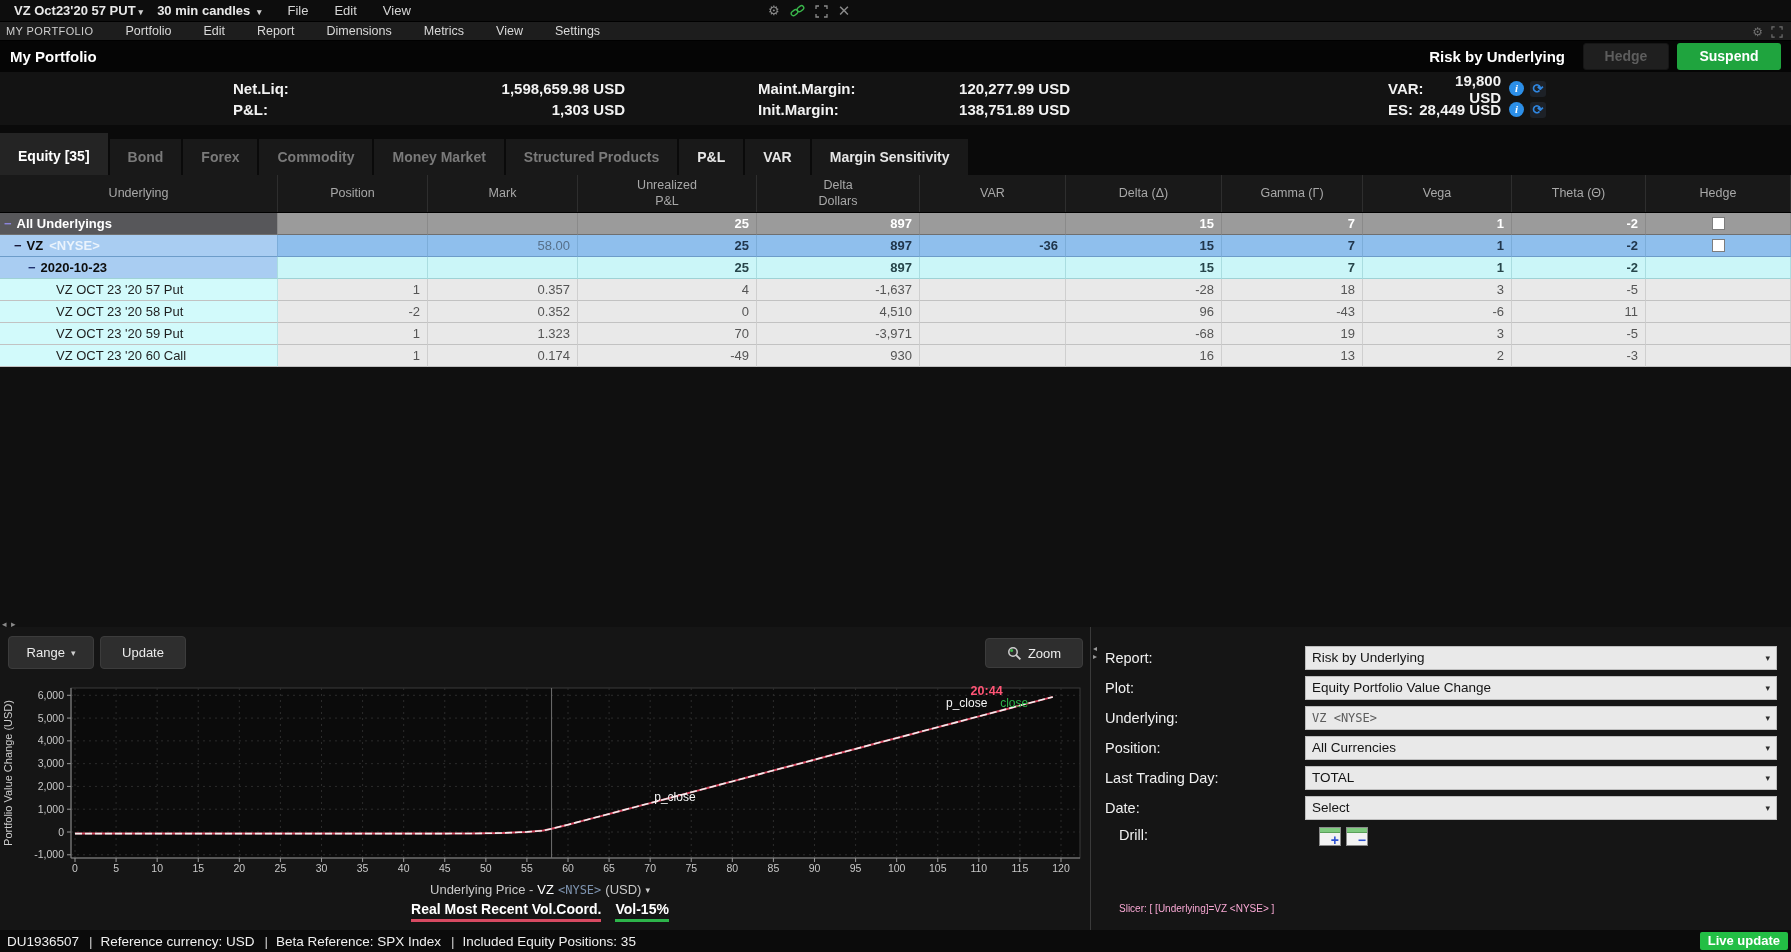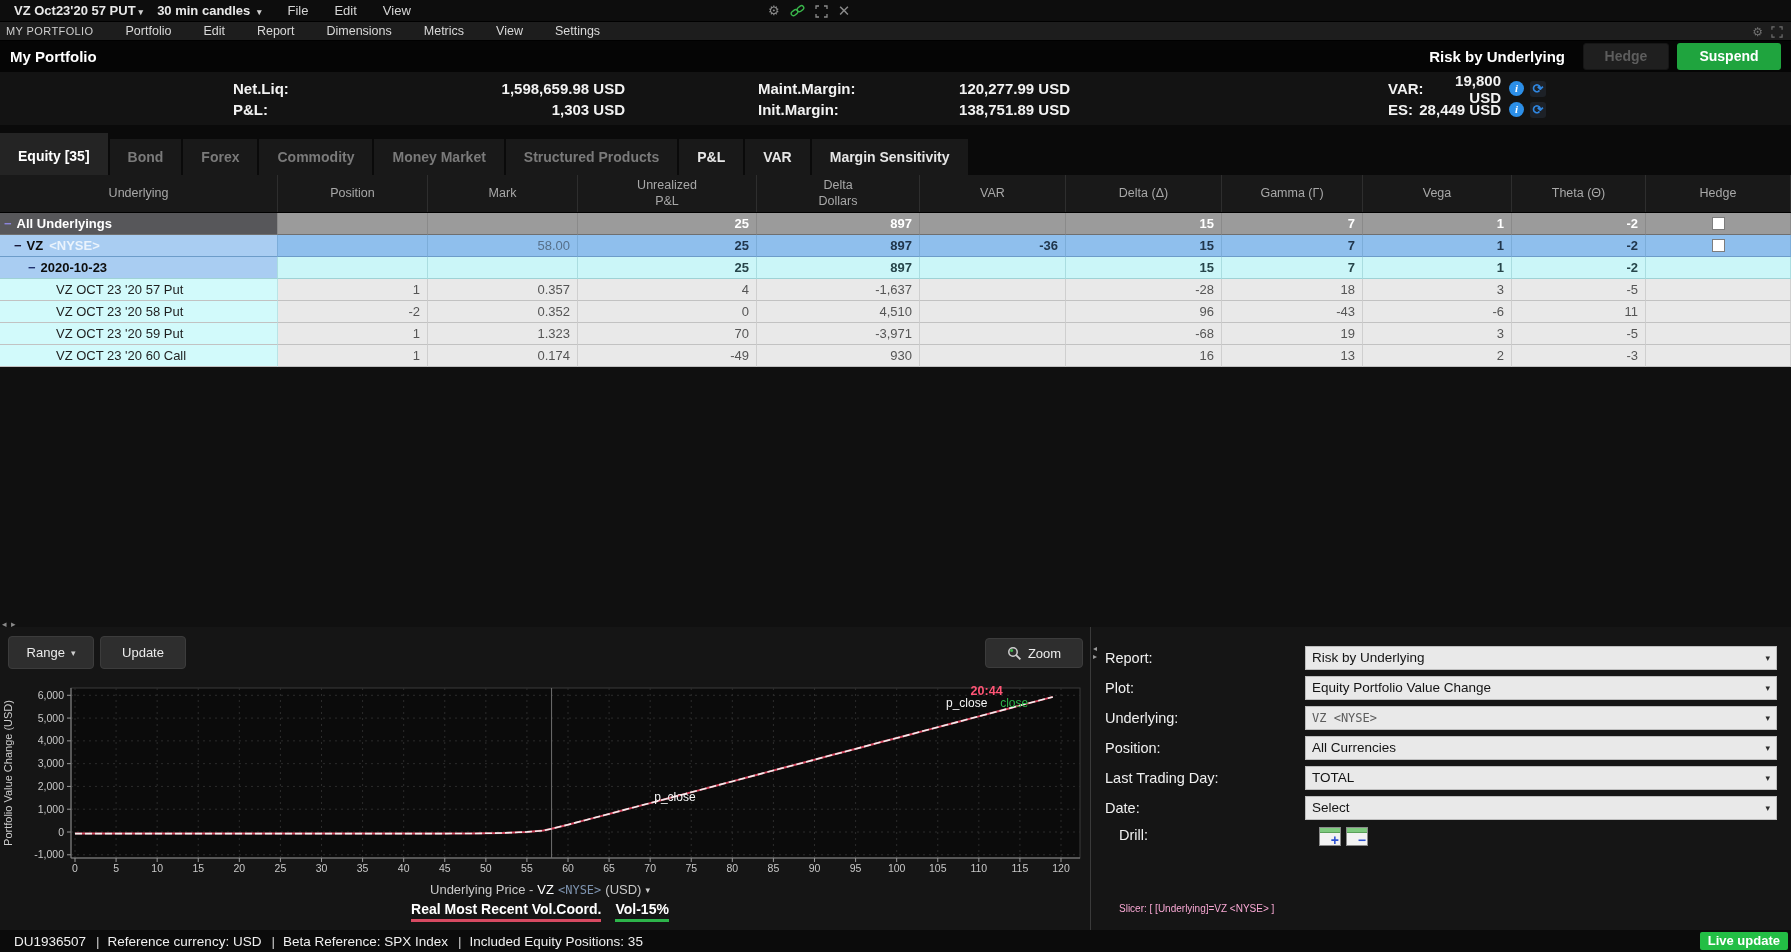--- a/index.html
+++ b/index.html
@@ -534,16 +534,16 @@
       <span class="drill-icon">
           <span class="dhead"></span>
           <span class="dsign">−</span>
         </span>
     </div>
     <div class="slicer">Slicer: [ [Underlying]=VZ &lt;NYSE&gt; ]</div>
   </div>
 </div>
 
 <div class="statusbar">
-  <span class="seg" style="margin-left:14px">DU1936507</span>
+  <span class="seg" style="margin-left:7px">DU1936507</span>
   <span id="status-items"><span class="div">|</span><span class="seg">Reference currency: USD</span><span class="div">|</span><span class="seg">Beta Reference: SPX Index</span><span class="div">|</span><span class="seg">Included Equity Positions: 35</span></span>
   <span class="live">Live update</span>
 </div>
 
 </body></html>

